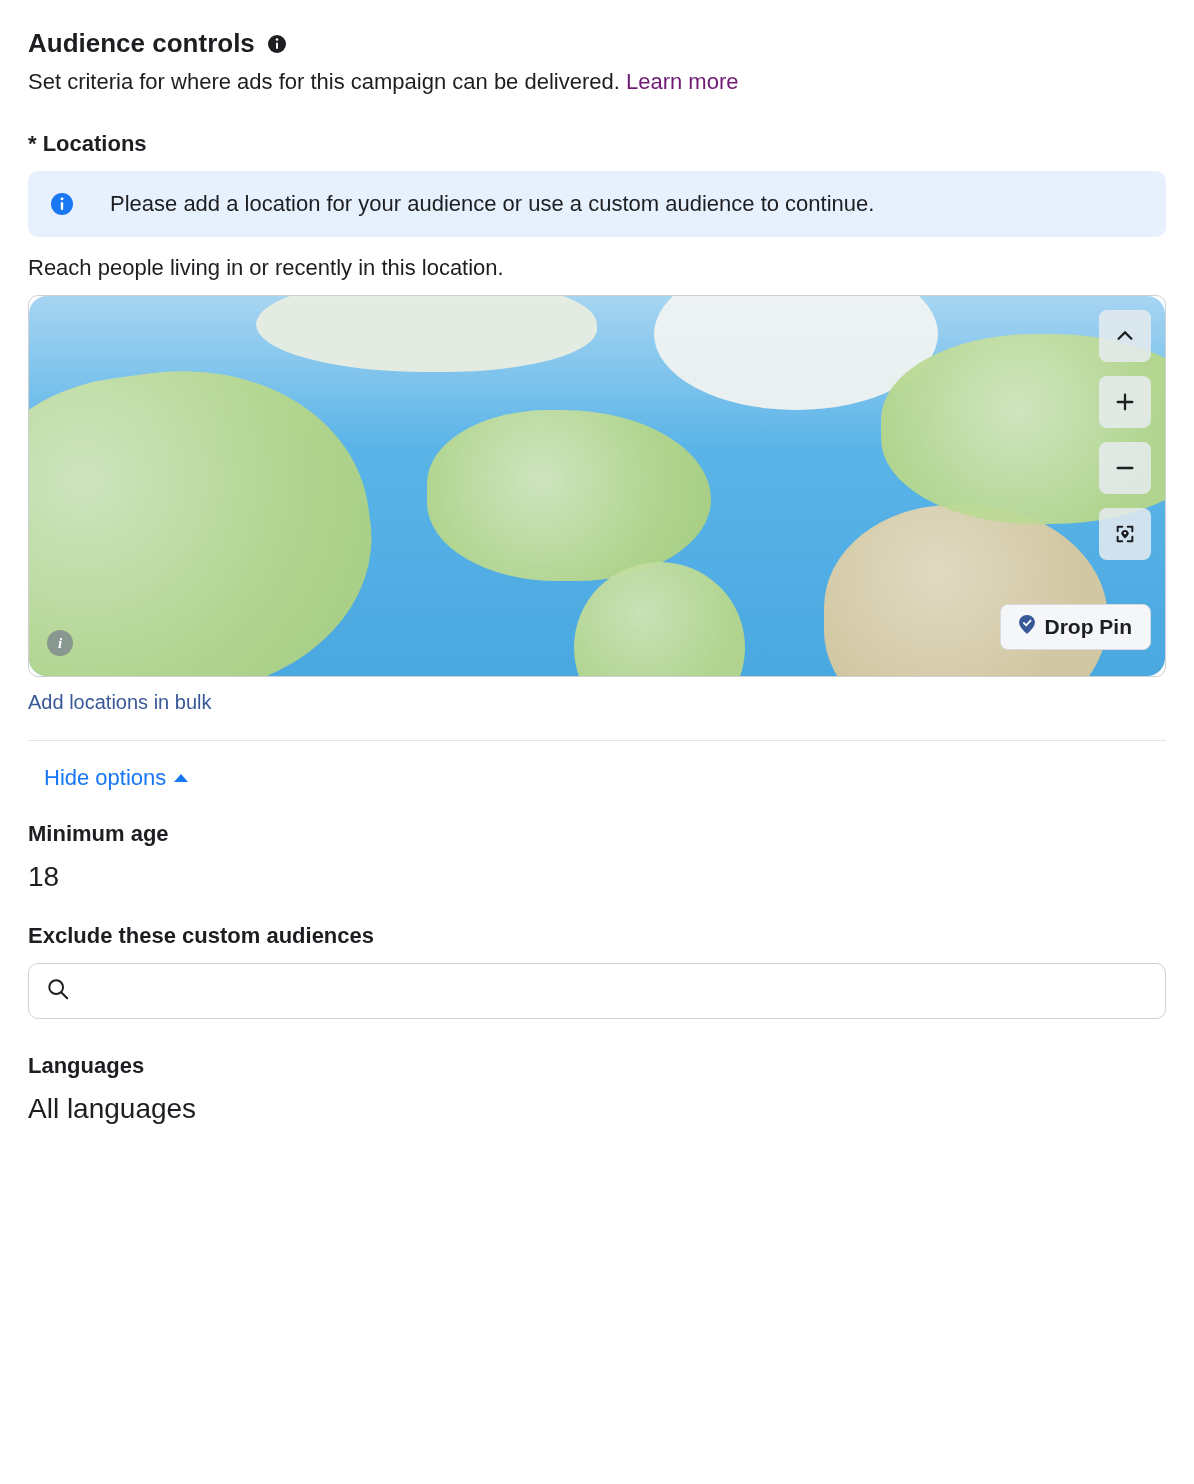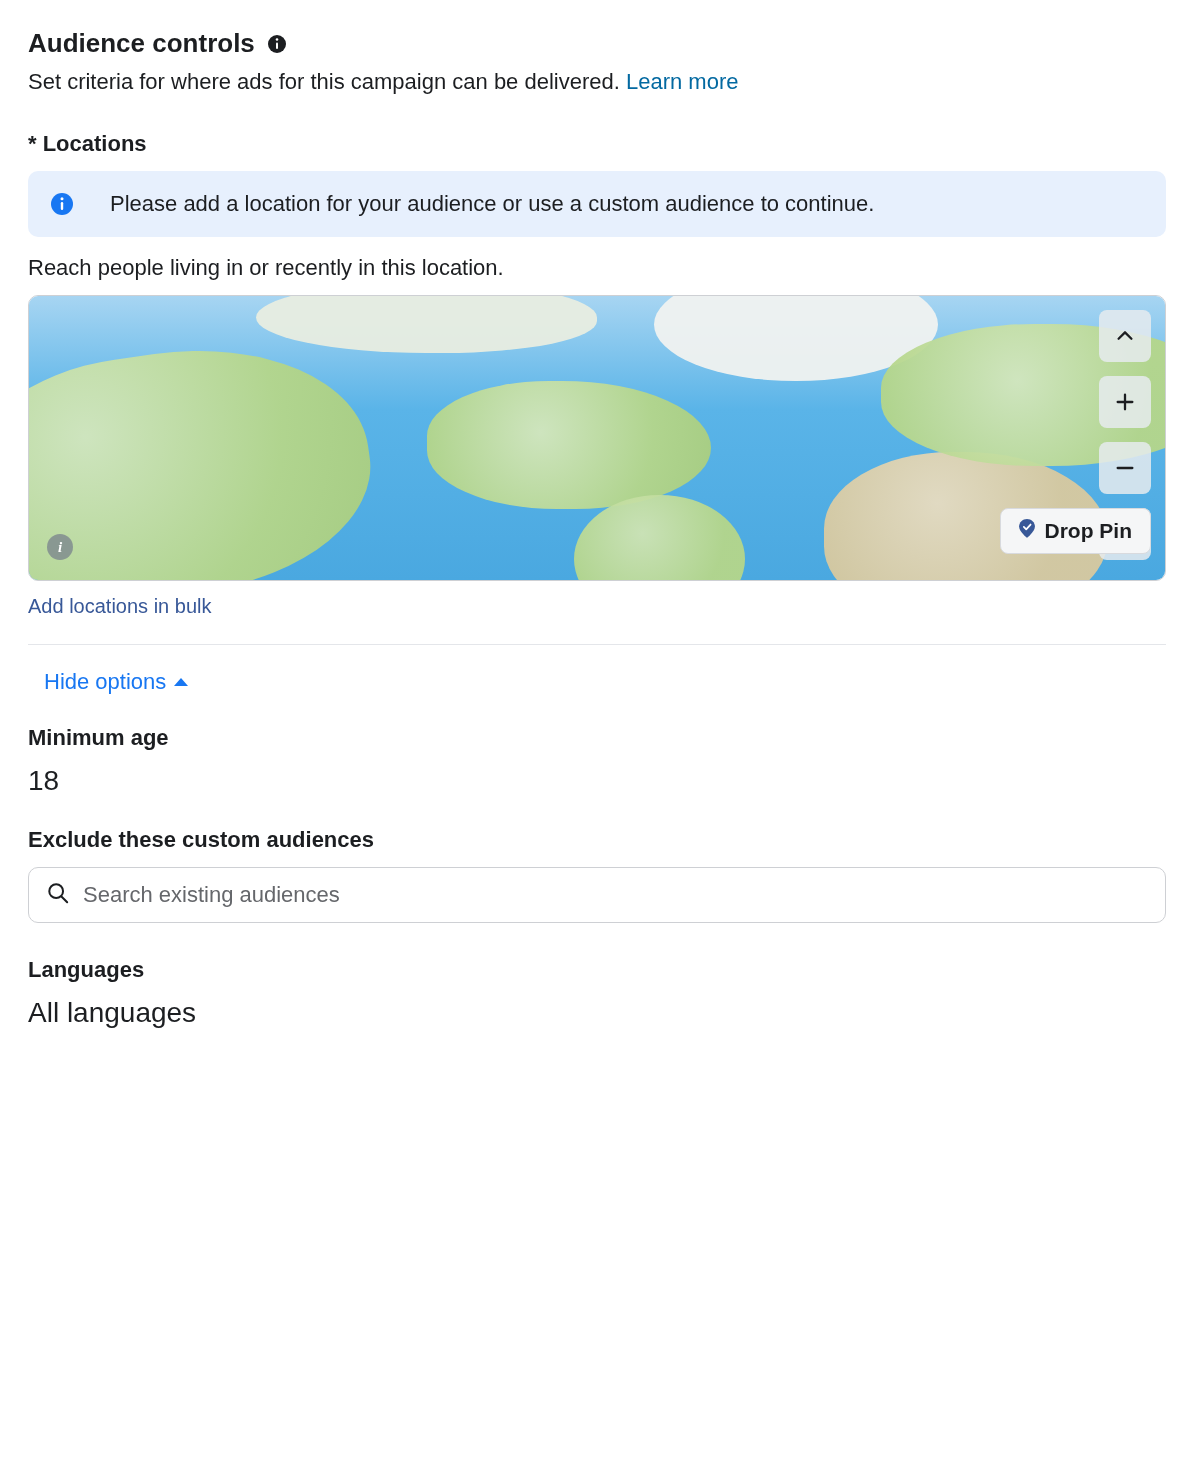--- a/index.html
+++ b/index.html
@@ -27,21 +27,21 @@
     display: inline-flex;
     align-items: center;
     justify-content: center;
   }
   .subtitle {
     font-size: 22px;
     color: #1c1e21;
     margin-bottom: 36px;
   }
   .link {
-    color: #0369a1;
+    color: #701a75;
     text-decoration: none;
     cursor: pointer;
     text-align: center;
   }
   .field-label {
     font-size: 22px;
     font-weight: 700;
     color: #1c1e21;
     margin-bottom: 14px;
   }
@@ -121,23 +121,24 @@
   .search-input::placeholder {
     color: #65676b;
   }
   .browse-link {
     font-size: 22px;
     color: #1c1e21;
     cursor: pointer;
   }
   .map-area {
     position: relative;
-    height: 284px;
+    height: 380px;
     background: linear-gradient(180deg, #a7d5f2 0%, #5ab4e8 40%, #4aa8e0 100%);
     overflow: hidden;
+    border-radius: 18px;
   }
   .landmass {
     position: absolute;
     background: #b8d98e;
     opacity: 0.95;
   }
   
   .lm1 { left: -5%; top: 20%; width: 35%; height: 85%; border-radius: 40% 50% 45% 40%; background: radial-gradient(circle at 30% 30%, #d4e7bc, #b5d68a 60%, #a9cd7d); transform: rotate(-8deg);}
   .lm2 { left: 35%; top: 30%; width: 25%; height: 45%; border-radius: 45% 55% 50% 48%; background: radial-gradient(circle at 40% 40%, #d4e7bc, #b5d68a 60%, #a9cd7d);}
   .lm3 { left: 48%; top: 70%; width: 15%; height: 45%; border-radius: 50%; background: radial-gradient(circle at 40% 30%, #cfe4b4, #b5d68a 60%);}
@@ -354,21 +355,20 @@
 
 
 <div class="field-label">Exclude these custom audiences</div>
 <div class="search-box">
   <span>
     <svg viewBox="0 0 24 24" width="22" height="22">
         <circle cx="10" cy="10" r="7.5" stroke="#1c1e21" stroke-width="2.2" fill="none"></circle>
         <line x1="16" y1="16" x2="22" y2="22" stroke="#1c1e21" stroke-width="2.2" stroke-linecap="round"></line>
       </svg>
   </span>
-  <input type="text" placeholder="Search existing audiences" style="">
 </div>
 
 
 <div class="field-label">Languages</div>
 <div class="value-text" style="margin-bottom:8px">All languages</div>
 
 
 
 
 </body></html>

